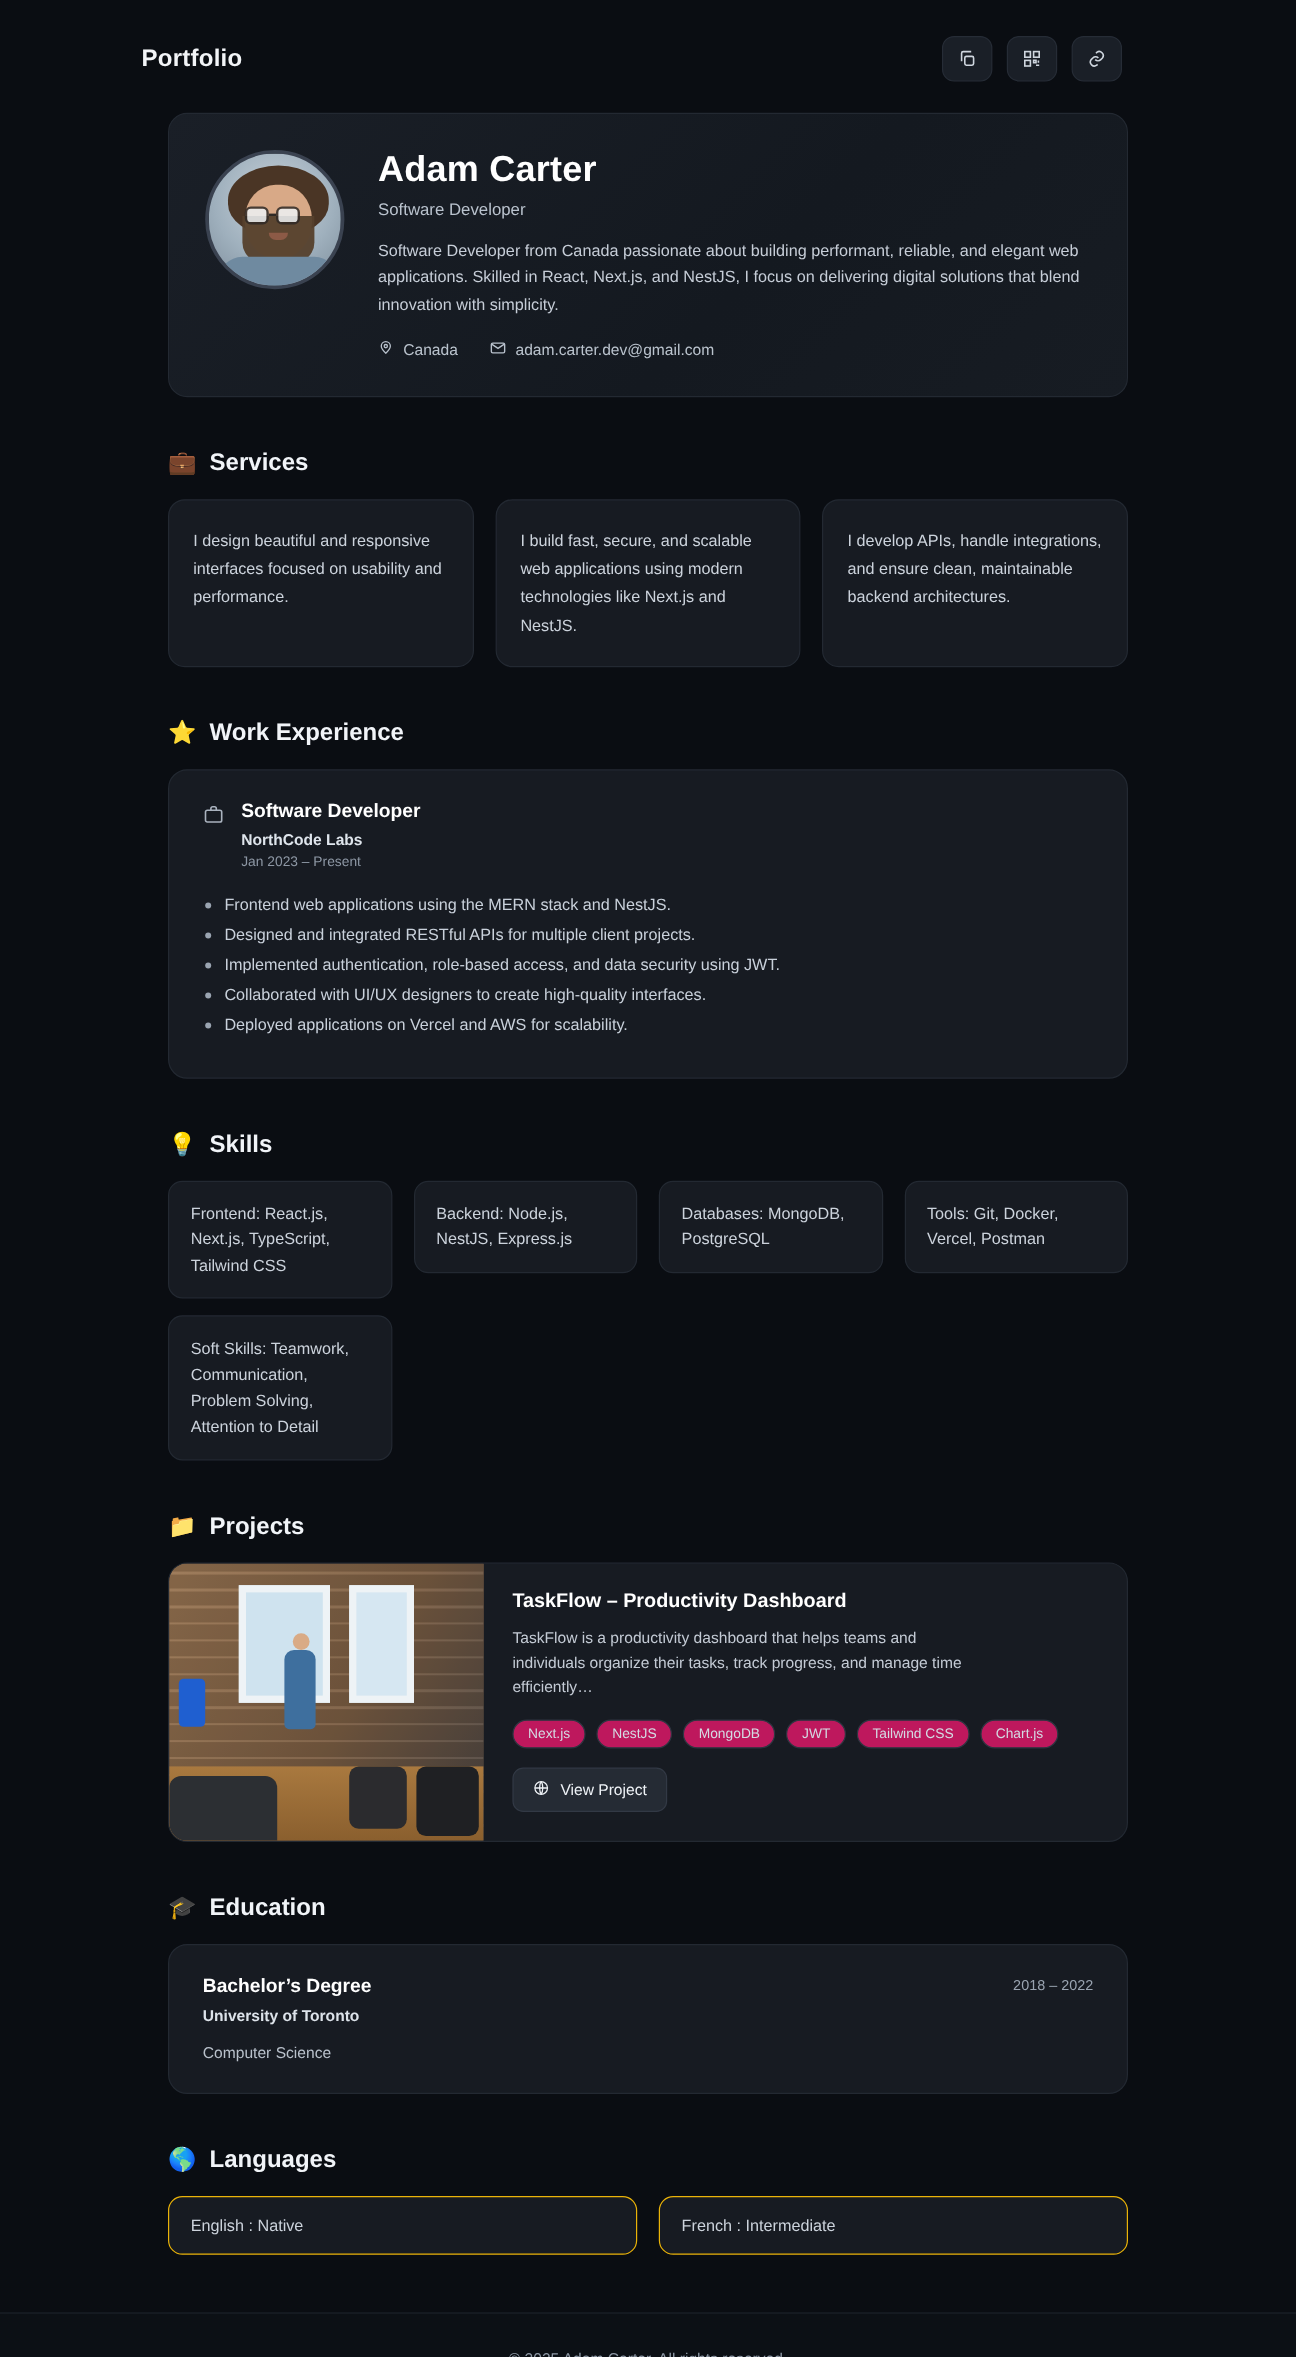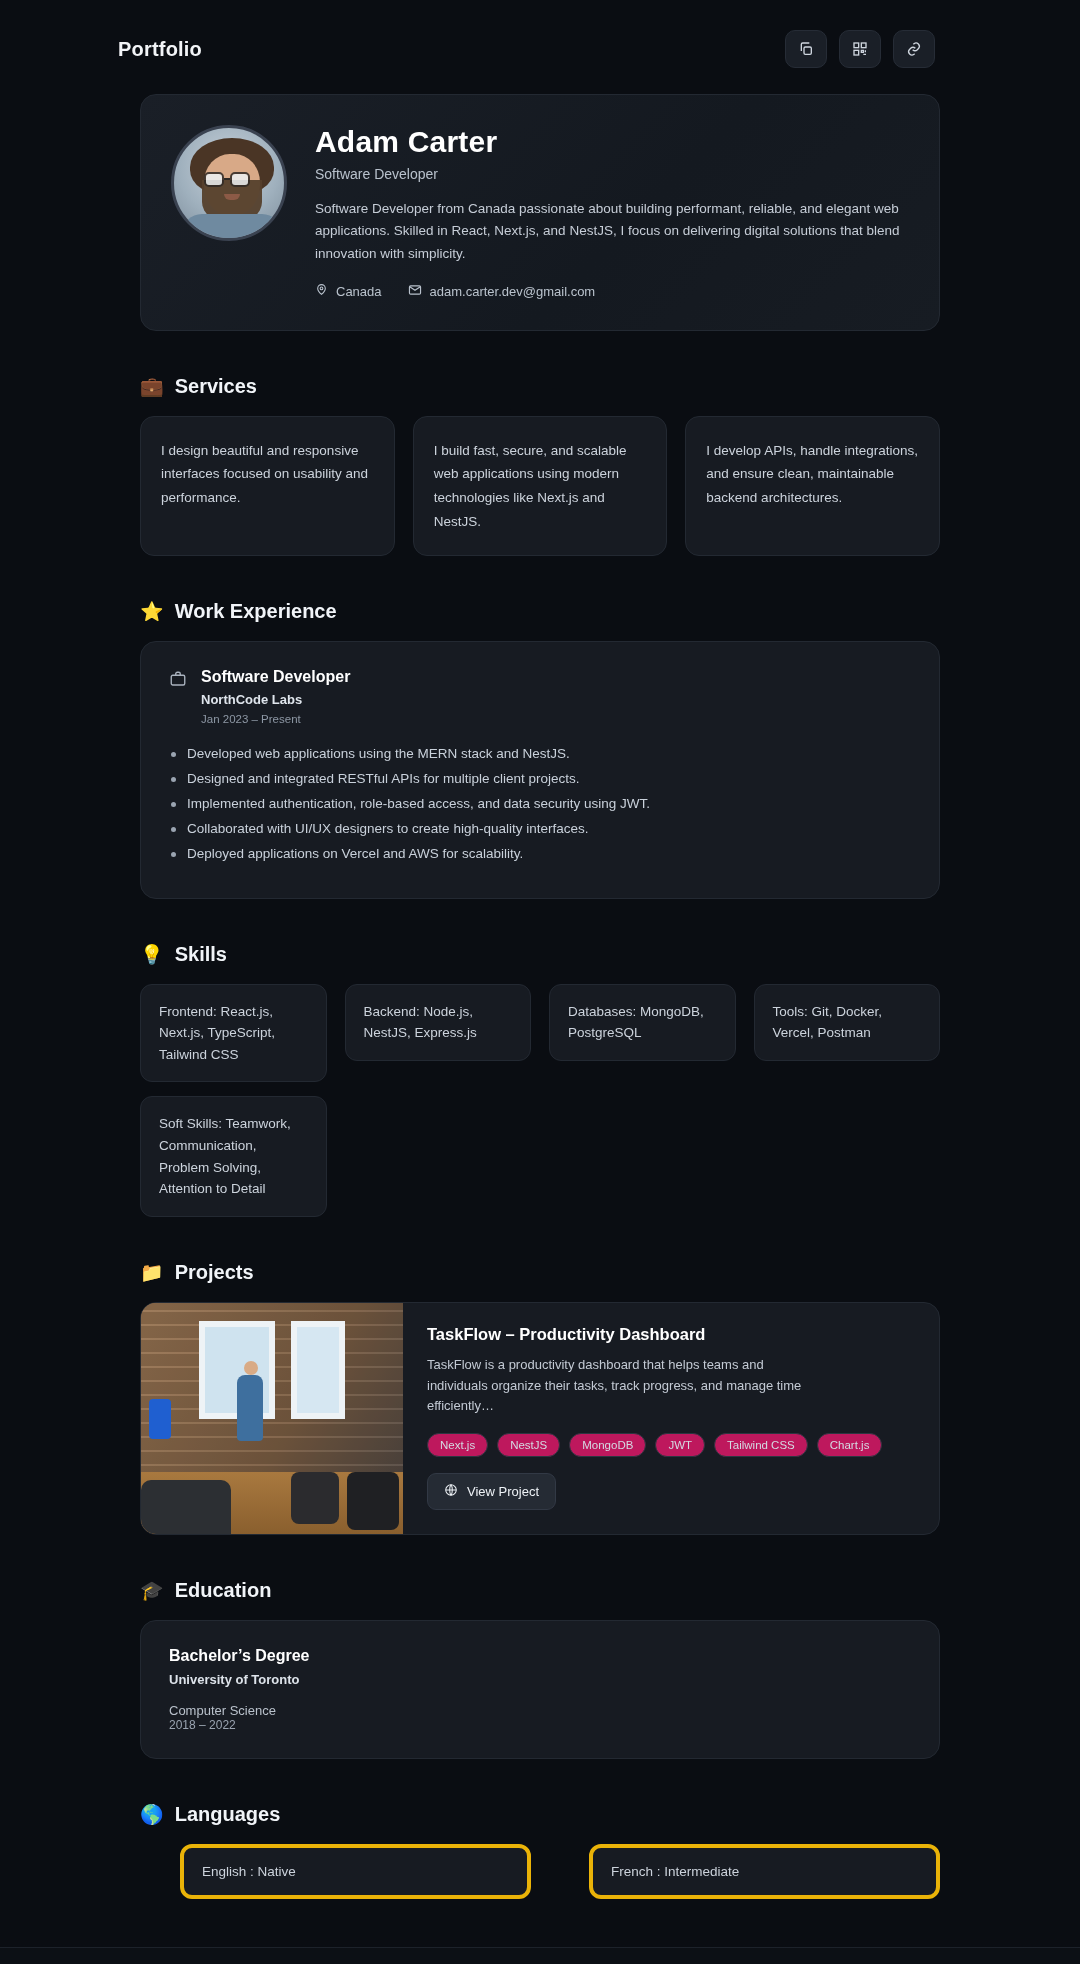--- a/index.html
+++ b/index.html
@@ -132,31 +132,31 @@
     padding: 5px 12px; font-size: 11.5px; color: #d4dae3;
   }
   .proj-btn {
     display: inline-flex; align-items: center; gap: 9px;
     margin-top: 16px; padding: 9px 16px;
     background: #252b34; border: 1px solid #323945; border-radius: 9px;
     font-size: 13px; color: #eef2f6;
   }
 
   
-  .edu { padding: 26px 28px; display: flex; justify-content: space-between; flex-direction: column; }
+  .edu { padding: 26px 28px; display: flex; justify-content: space-between; }
   .edu-deg { font-size: 16px; font-weight: bold; color: #ffffff; }
   .edu-school { font-size: 13px; font-weight: bold; color: #dde3ea; margin-top: 7px; }
   .edu-field { font-size: 13px; color: #b9c1cb; margin-top: 16px; }
   .edu-years { font-size: 12px; color: #9aa4b1; }
 
   
   .langs { display: grid; grid-template-columns: 1fr 1fr; gap: 18px; }
   .lang {
-    background: #171b22; border: 4px solid #eab308; border-radius: 12px;
-    padding: 16px 18px; font-size: 13.5px; color: #ccd3dc; margin-left: 40px;
+    background: #171b22; border: 1px solid #eab308; border-radius: 12px;
+    padding: 16px 18px; font-size: 13.5px; color: #ccd3dc;
   }
 
   
   .footer {
     margin-top: 48px; border-top: 1px solid #1d222a;
     padding: 30px 0 28px 0; text-align: center;
     font-size: 13px; color: #8e98a5;
     background: #0c1015;
   }
 </style>
@@ -260,21 +260,21 @@
               <path d="M9 7V5a2 2 0 0 1 2-2h2a2 2 0 0 1 2 2v2"></path>
           </svg>
         </span>
         <div>
           <div class="work-title">Software Developer</div>
           <div class="work-company">NorthCode Labs</div>
           <div class="work-dates">Jan 2023 – Present</div>
         </div>
       </div>
       <ul class="work-list">
-        <li>Developed web applications using the MERN stack and NestJS.</li>
+        <li>Frontend web applications using the MERN stack and NestJS.</li>
         <li>Designed and integrated RESTful APIs for multiple client projects.</li>
         <li>Implemented authentication, role-based access, and data security using JWT.</li>
         <li>Collaborated with UI/UX designers to create high-quality interfaces.</li>
         <li>Deployed applications on Vercel and AWS for scalability.</li>
       </ul>
     </div>
 
     <div class="sec-title">
       <span class="emoji">💡</span>
       <span>Skills</span>

